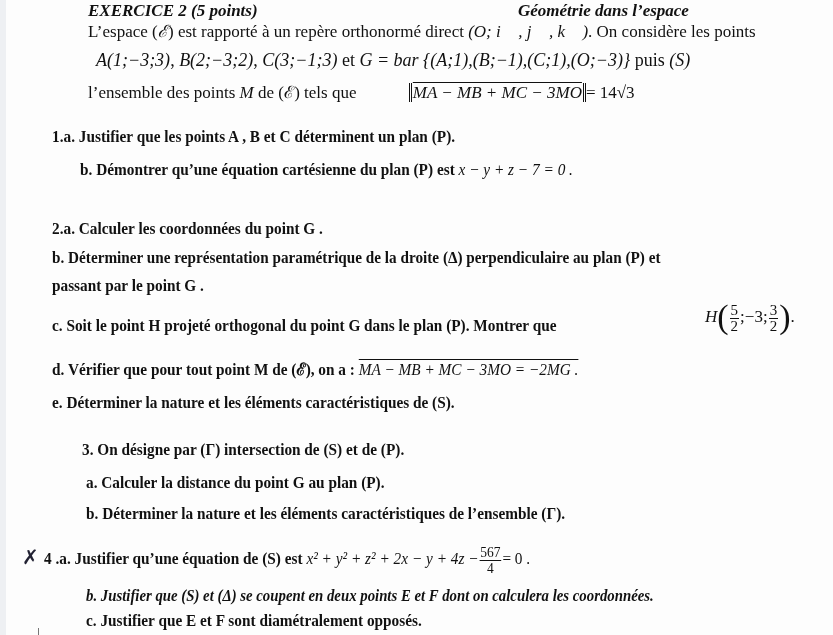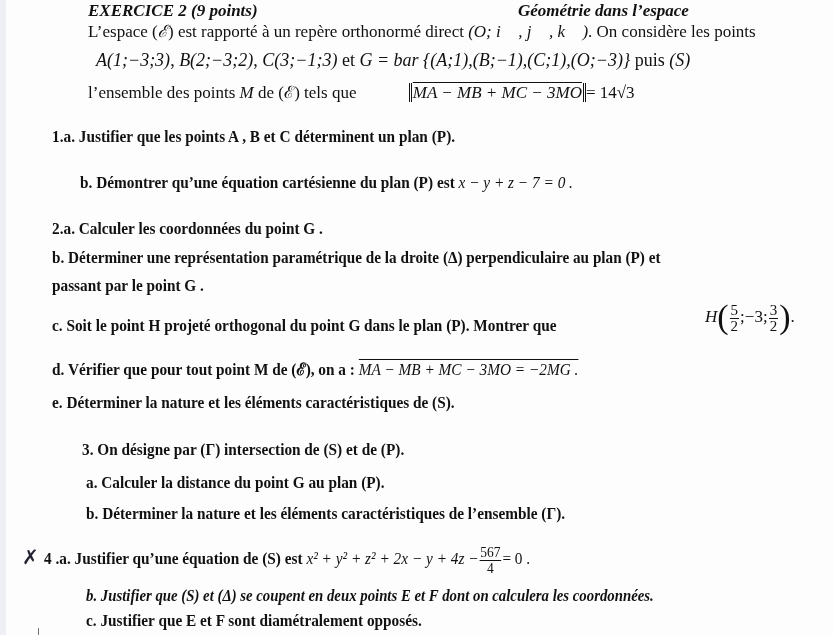--- a/index.html
+++ b/index.html
@@ -21,21 +21,21 @@
   .mark{position:absolute;left:22px;top:545px;font-size:20px;color:#223;font-family:"DejaVu Sans",sans-serif;}
   .tick{position:absolute;left:38px;top:628px;width:1px;height:7px;background:#777;}
 </style>
 </head>
 <body>
 
 <div class="leftbar"></div>
 
 <div class="line" style="left:88px;top:0px;">
   <span class="b i u">EXERCICE 2</span>
-  <span class="b i">(9 points)</span>
+  <span class="b i">(5 points)</span>
 </div>
 <div class="line b i" style="left:518px;top:0;text-align:right;">Géométrie dans l’espace</div>
 
 <div class="line" style="left:88px;top:21px;">
   <span>L’espace (</span><span class="i">ℰ</span><span>) est rapporté à un repère orthonormé direct</span>
   <span class="m">(O; i⃗ , j⃗ , k⃗ )</span><span>. On considère les points</span>
 </div>
 
 <div class="line" style="left:88px;top:49px;font-size:18px;margin-left:8px;">
   <span class="m">A(1;−3;3)</span>,
@@ -54,21 +54,21 @@
   <span class="norm vec">MA − MB + MC − 3MO</span><span>= 14√3</span>
 </div>
 
 <div class="line b" style="left:52px;top:126px;">
   <span class="cond" style="transform:scaleX(0.9);">
     <span>1.a.</span>
     <span>Justifier que les points A , B et C déterminent un plan (P).</span>
   </span>
 </div>
 
-<div class="line b" style="left:52px;top:172px;padding-left:28px;">
+<div class="line b" style="left:52px;top:159px;padding-left:28px;">
   <span class="cond" style="transform:scaleX(0.9);">
     <span>b.</span>
     <span>Démontrer qu’une équation cartésienne du plan (P) est</span>
     <span class="m" style="font-weight:normal;">x − y + z − 7 = 0 .</span>
   </span>
 </div>
 
 <div class="line b" style="left:52px;top:218px;">
   <span class="cond" style="transform:scaleX(0.9);">
     <span>2.a.</span>

